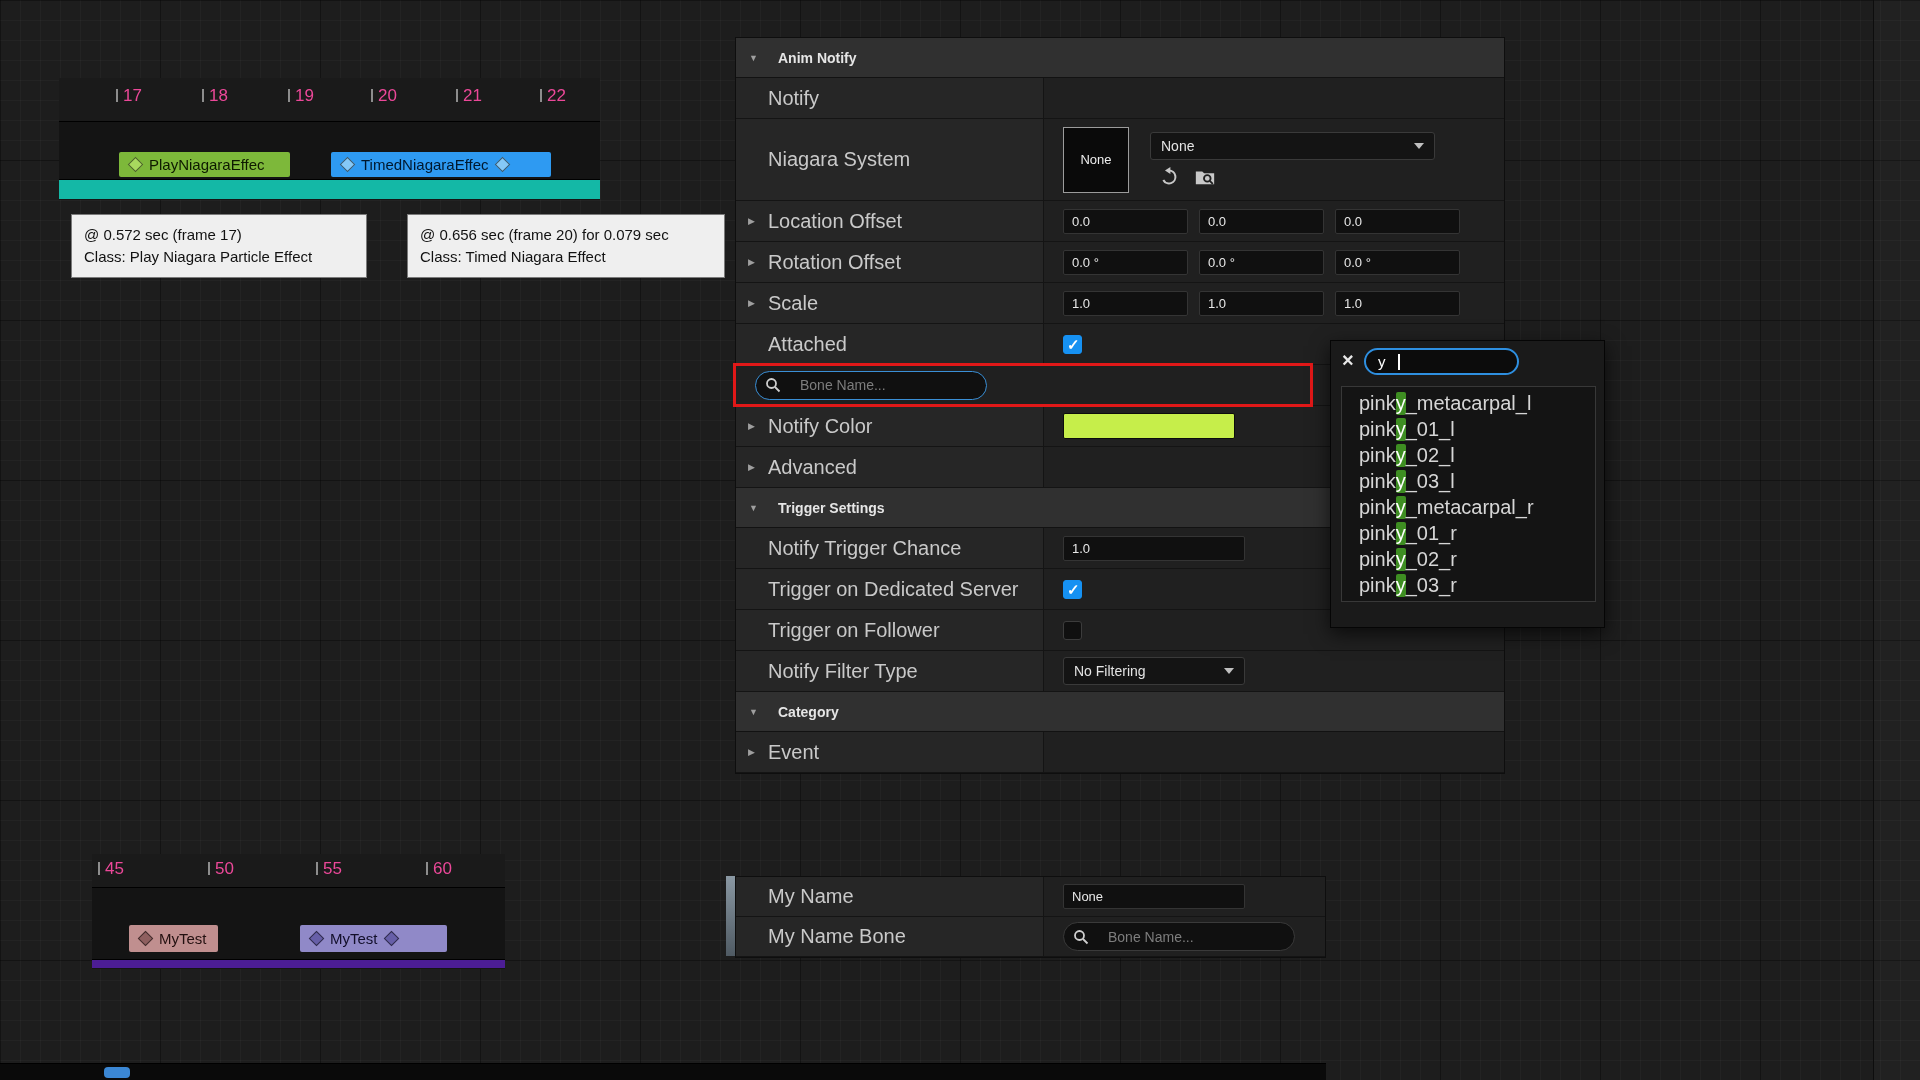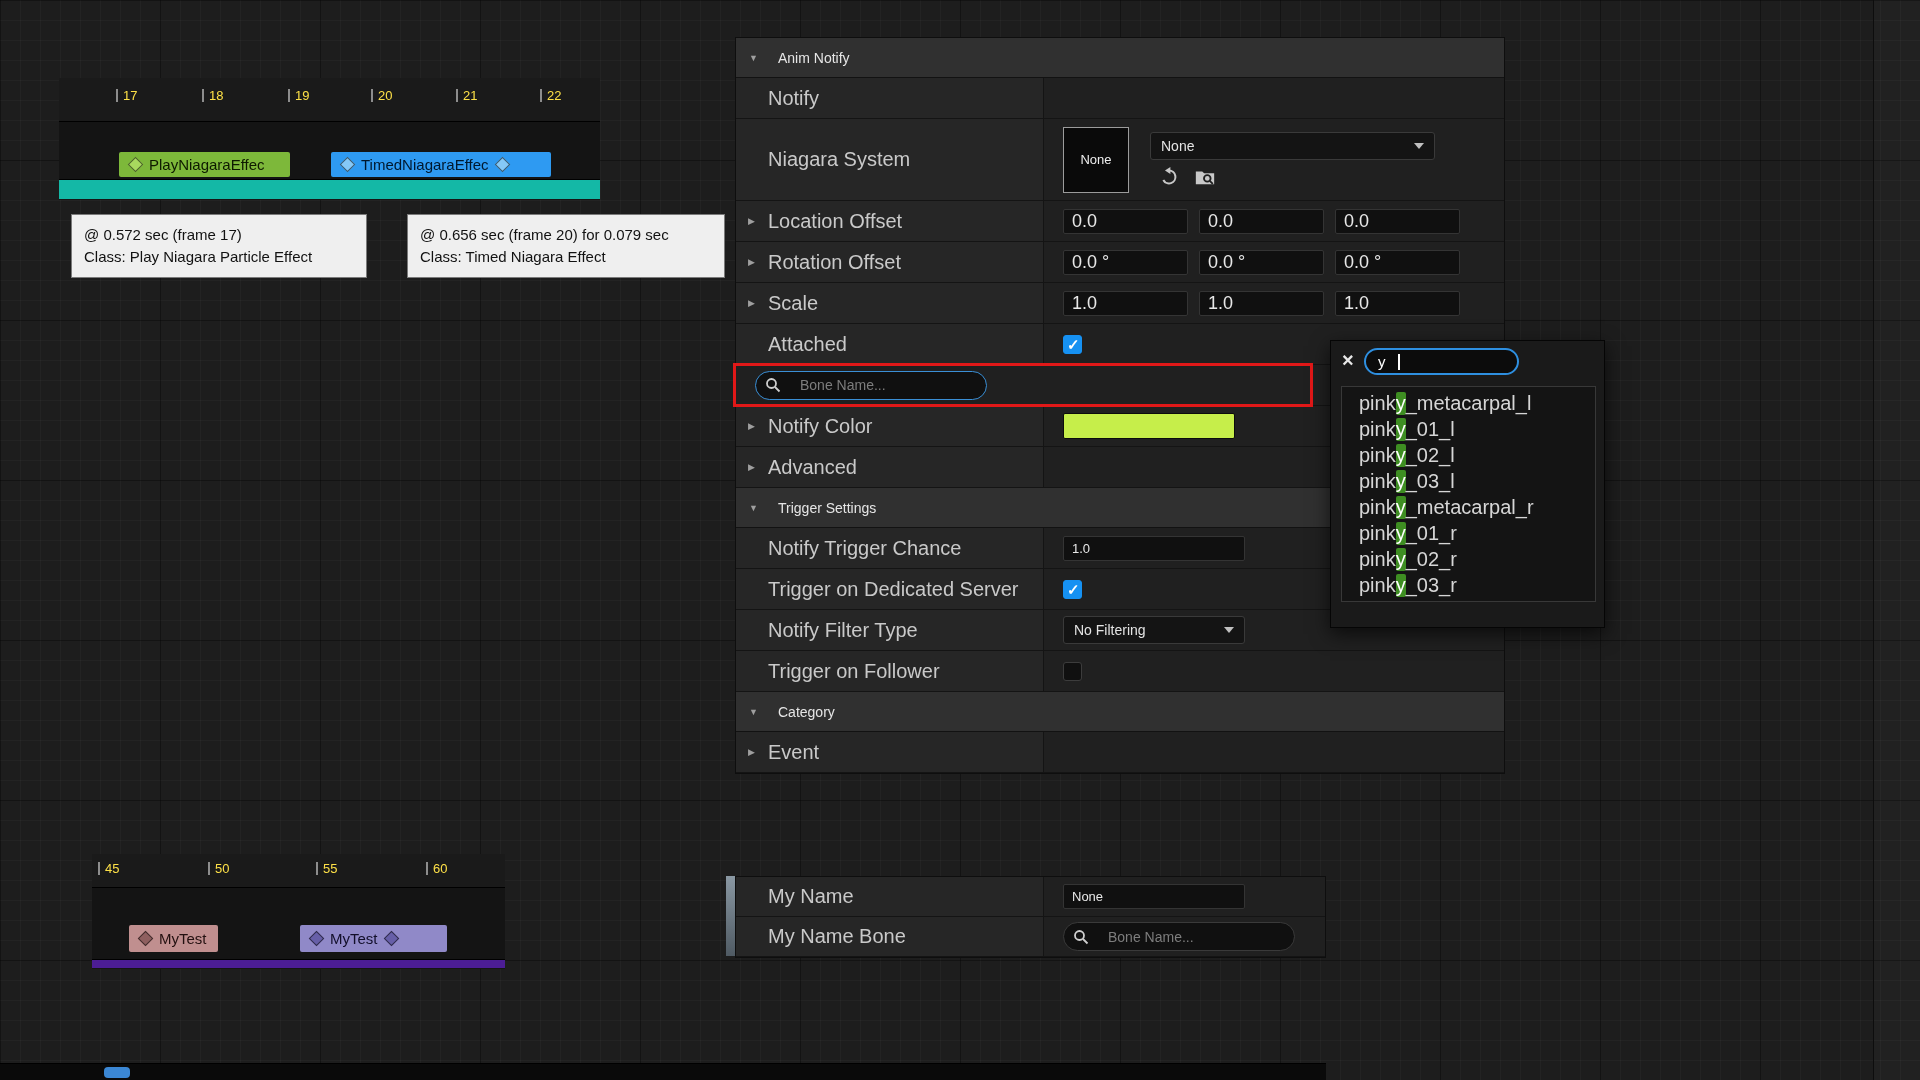--- a/index.html
+++ b/index.html
@@ -28,21 +28,21 @@
   
   .timeline { position:absolute; background:#151515; }
   .tl-top { left:59px; top:78px; width:541px; height:122px; }
   .tl-bottom { left:92px; top:854px; width:413px; height:115px; }
   .ruler { position:relative; background:#1a1a1a; border-bottom:1px solid #000; }
   .tl-top .ruler { height:44px; }
   .tl-bottom .ruler { height:34px; }
   .tick { position:absolute; top:11px; display:flex; gap:5px; align-items:flex-start; }
   .tl-bottom .tick { top:8px; }
   .tickline { width:2px; height:13px; background:#8d8d8d; }
-  .ticknum { font-size:13px; color:#fde047; line-height:13px; }
+  .ticknum { font-size:17px; color:#ec4899; line-height:13px; }
   .track { position:relative; }
   .tl-top .track { height:77px; background:#14b8a6;text-decoration:underline; }
   .tl-bottom .track { height:80px; background:#4c1d95; }
   .lane { background:#141414; border-bottom:1px solid #000; }
   .tl-top .lane { height:58px; }
   .tl-bottom .lane { height:72px; }
 
   .pill { position:absolute; display:flex; align-items:center; height:25px;
     border-radius:2px; font-size:15px; padding:0 6px; white-space:nowrap; overflow:hidden; }
   .diamond { width:11px; height:11px; transform:rotate(45deg); flex:0 0 11px;
@@ -61,33 +61,33 @@
   .tooltip { position:absolute; background:#efefef; border:1px solid #7a7a7a;
     color:#121212; font-size:15px; line-height:22px; padding:9px 12px; z-index:20; }
   .tt1 { left:71px; top:214px; width:296px; height:64px; }
   .tt2 { left:407px; top:214px; width:318px; height:64px; }
 
   
   .details { position:absolute; left:735px; top:37px; width:770px;
     background:#202020; border:1px solid #0e0e0e; z-index:10; }
   .sec-header { height:40px; background:#303030; border-bottom:1px solid #121212;
     display:flex; align-items:center; padding-left:13px; gap:9px;
-    color:#e6e6e6; font-weight:normal; font-size:14px; }
+    color:#e6e6e6; font-weight:bold; font-size:14px; }
   .row { display:grid; grid-template-columns:308px 1fr; height:41px; border-bottom:1px solid #141414; }
   .row.tall { height:82px; }
   .cell { display:flex; align-items:center; }
   .cell.label { background:#262626; padding-left:12px; border-right:1px solid #141414; }
   .cell.value { background:#202020; padding-left:19px; position:relative; }
   .lbl { color:#c9c9c9; font-size:20px; }
   .exp { width:20px; flex:0 0 20px; font-size:9px; color:#9f9f9f; text-align:left; }
   .exp.right::before { content:"▶"; }
   .exp.down::before { content:"▼"; }
 
   .numfield { width:125px; height:25px; margin-right:11px; background:#101010;
-    border:1px solid #343434; border-radius:2px; color:#e8e8e8; font-size:18px;
+    border:1px solid #343434; border-radius:2px; color:#e8e8e8; font-size:13px;
     display:flex; align-items:center; padding-left:8px; }
   .wfield { width:182px; height:25px; background:#101010; border:1px solid #343434;
     border-radius:2px; color:#e8e8e8; font-size:13px; display:flex; align-items:center; padding-left:8px; }
 
   .checkbox { width:19px; height:19px; background:#101010; border:1px solid #3c3c3c;
     border-radius:3px; position:relative; }
   .checkbox.checked { background:#1691f2; border-color:#1691f2; }
   .checkbox.checked::after { content:"✓"; position:absolute; left:3px; top:0;
     color:#fff; font-size:15px; font-weight:bold; }
 
@@ -379,37 +379,37 @@
         <span class="lbl">Trigger on Dedicated Server</span>
       </div>
     <div class="cell value">
       <div class="checkbox checked"></div>
     </div>
   </div>
 
   <div class="row">
     <div class="cell label">
         <span class="exp"></span>
+        <span class="lbl">Trigger on Follower</span>
+      </div>
+    <div class="cell value">
+      <div class="checkbox"></div>
+    </div>
+  </div>
+
+  <div class="row">
+    <div class="cell label">
+        <span class="exp"></span>
         <span class="lbl">Notify Filter Type</span>
       </div>
     <div class="cell value">
       <div class="combo" style="width:182px">
         <span>No Filtering</span>
         <span class="chev"></span>
       </div>
-    </div>
-  </div>
-
-  <div class="row">
-    <div class="cell label">
-        <span class="exp"></span>
-        <span class="lbl">Trigger on Follower</span>
-      </div>
-    <div class="cell value">
-      <div class="checkbox"></div>
     </div>
   </div>
 
   <div class="sec-header">
     <span class="exp down"></span>
     <span>Category</span>
   </div>
 
   <div class="row">
     <div class="cell label">

